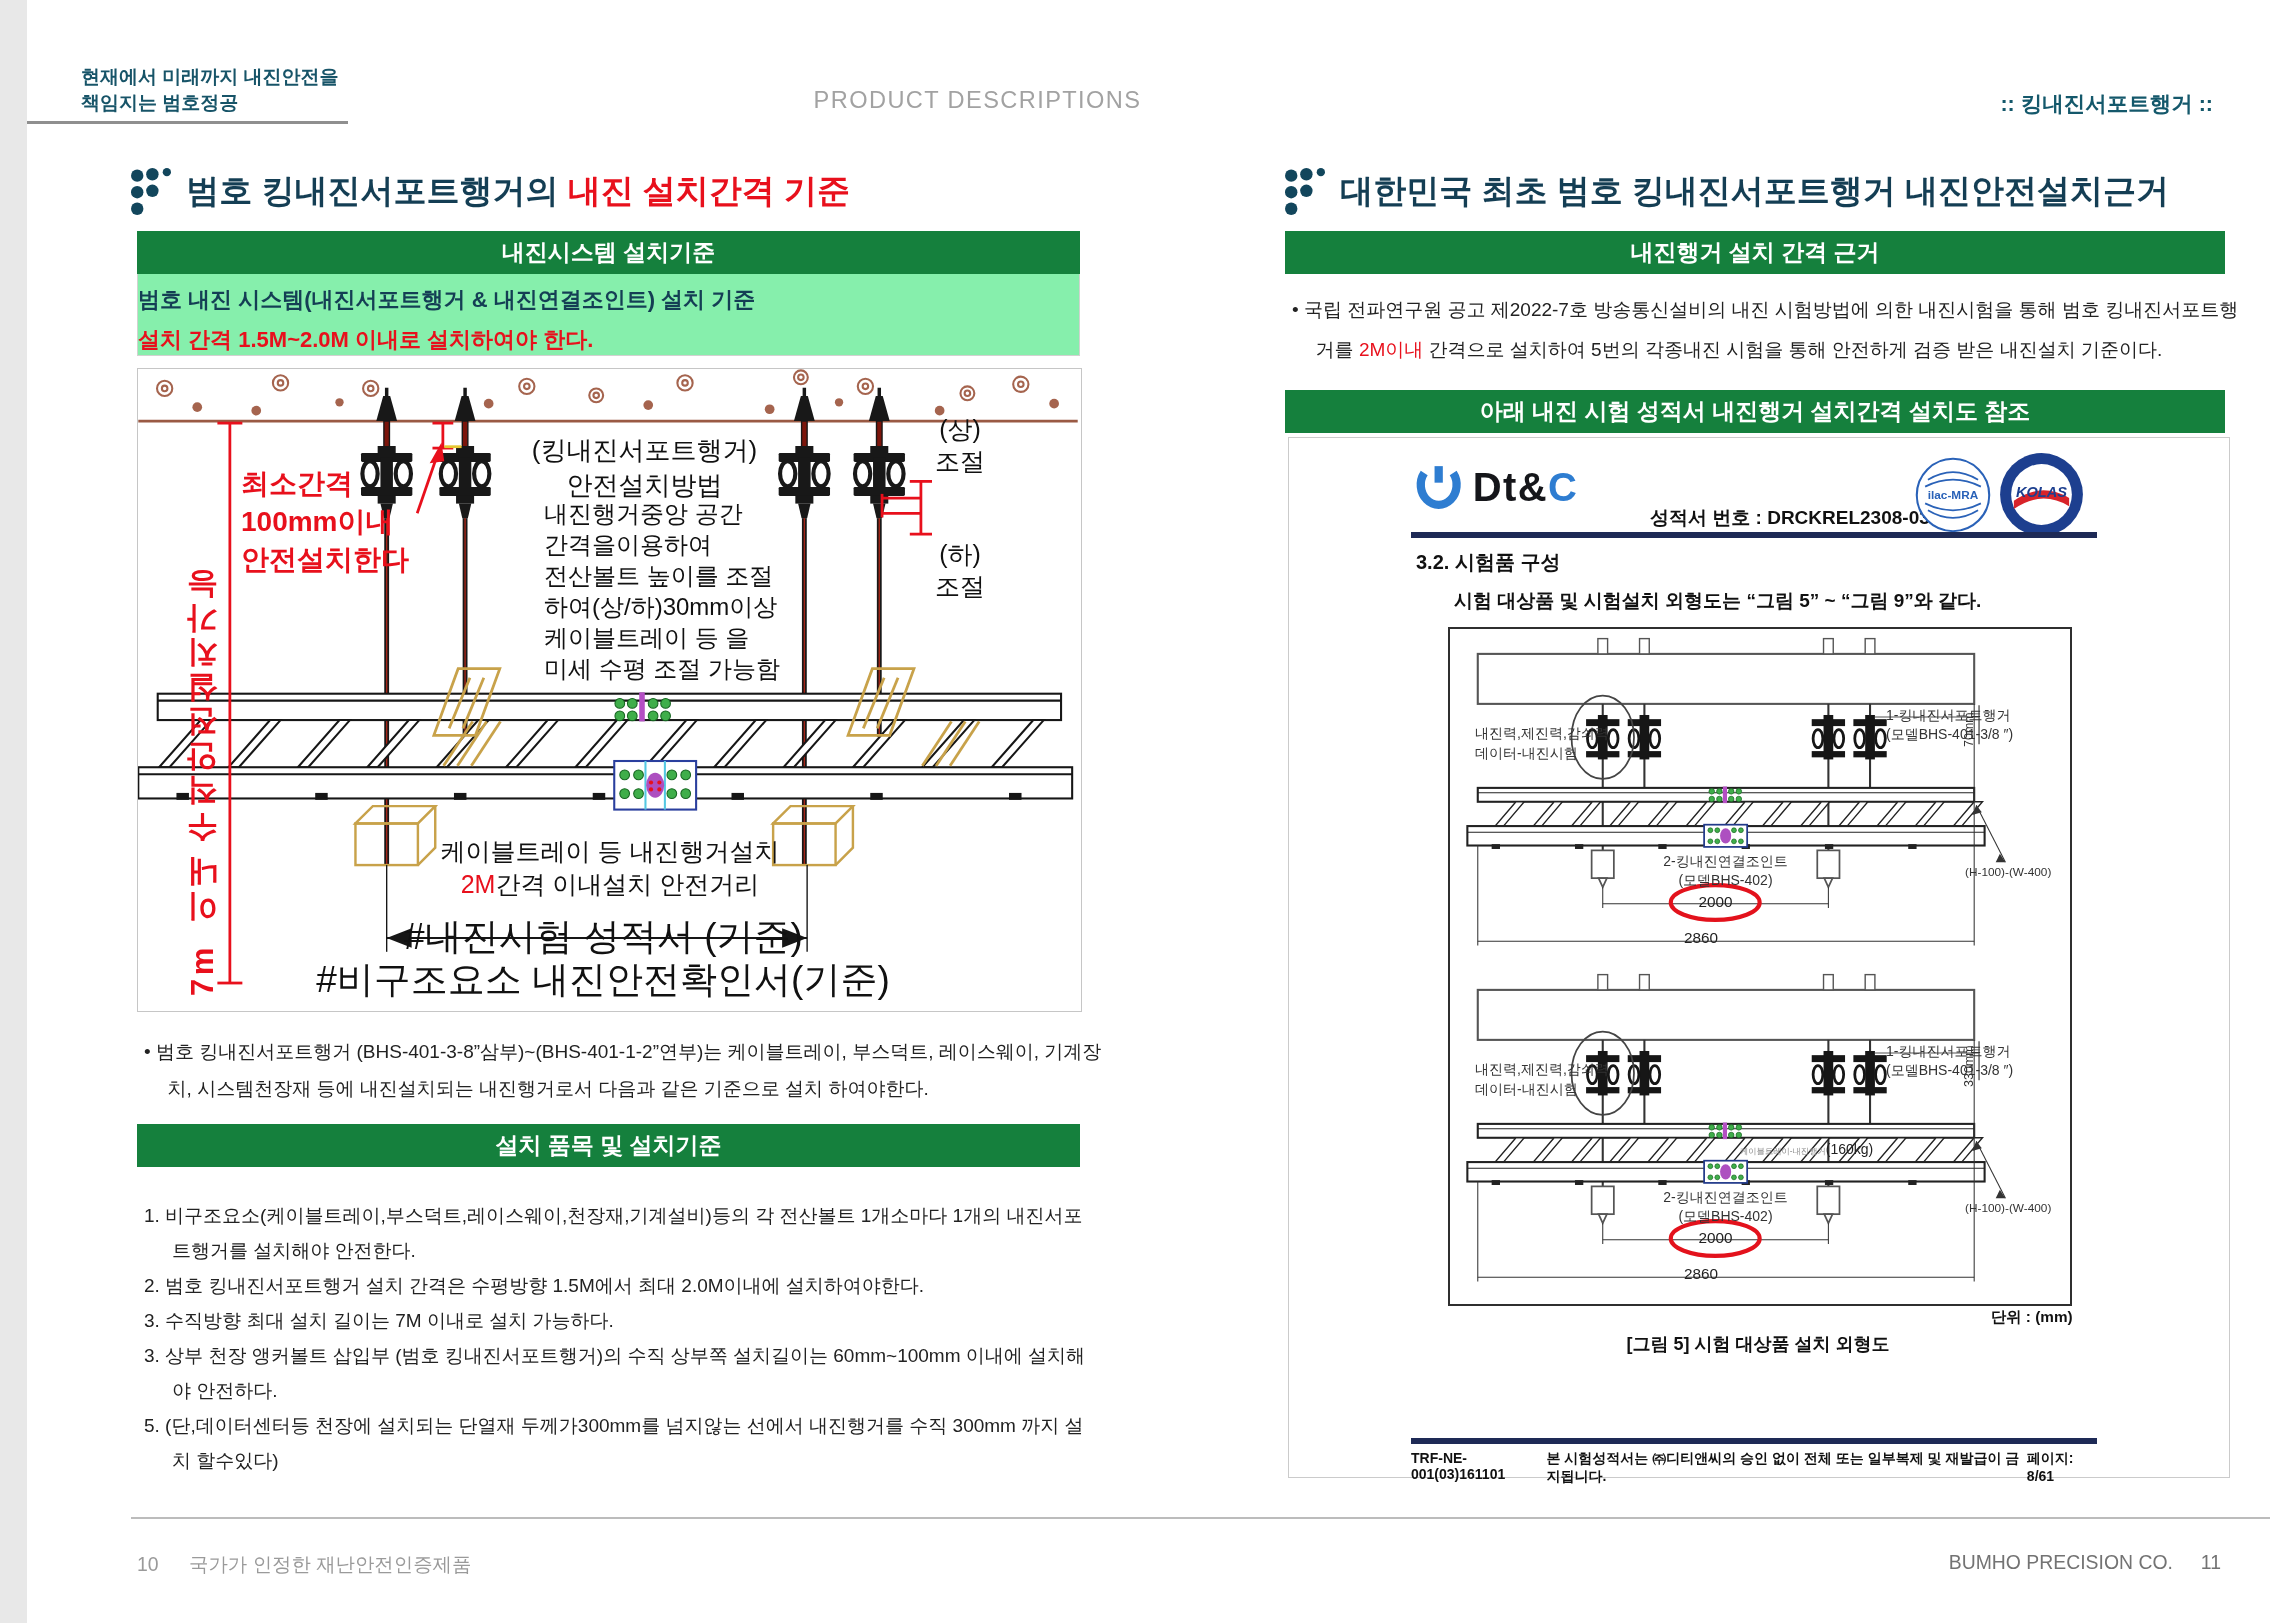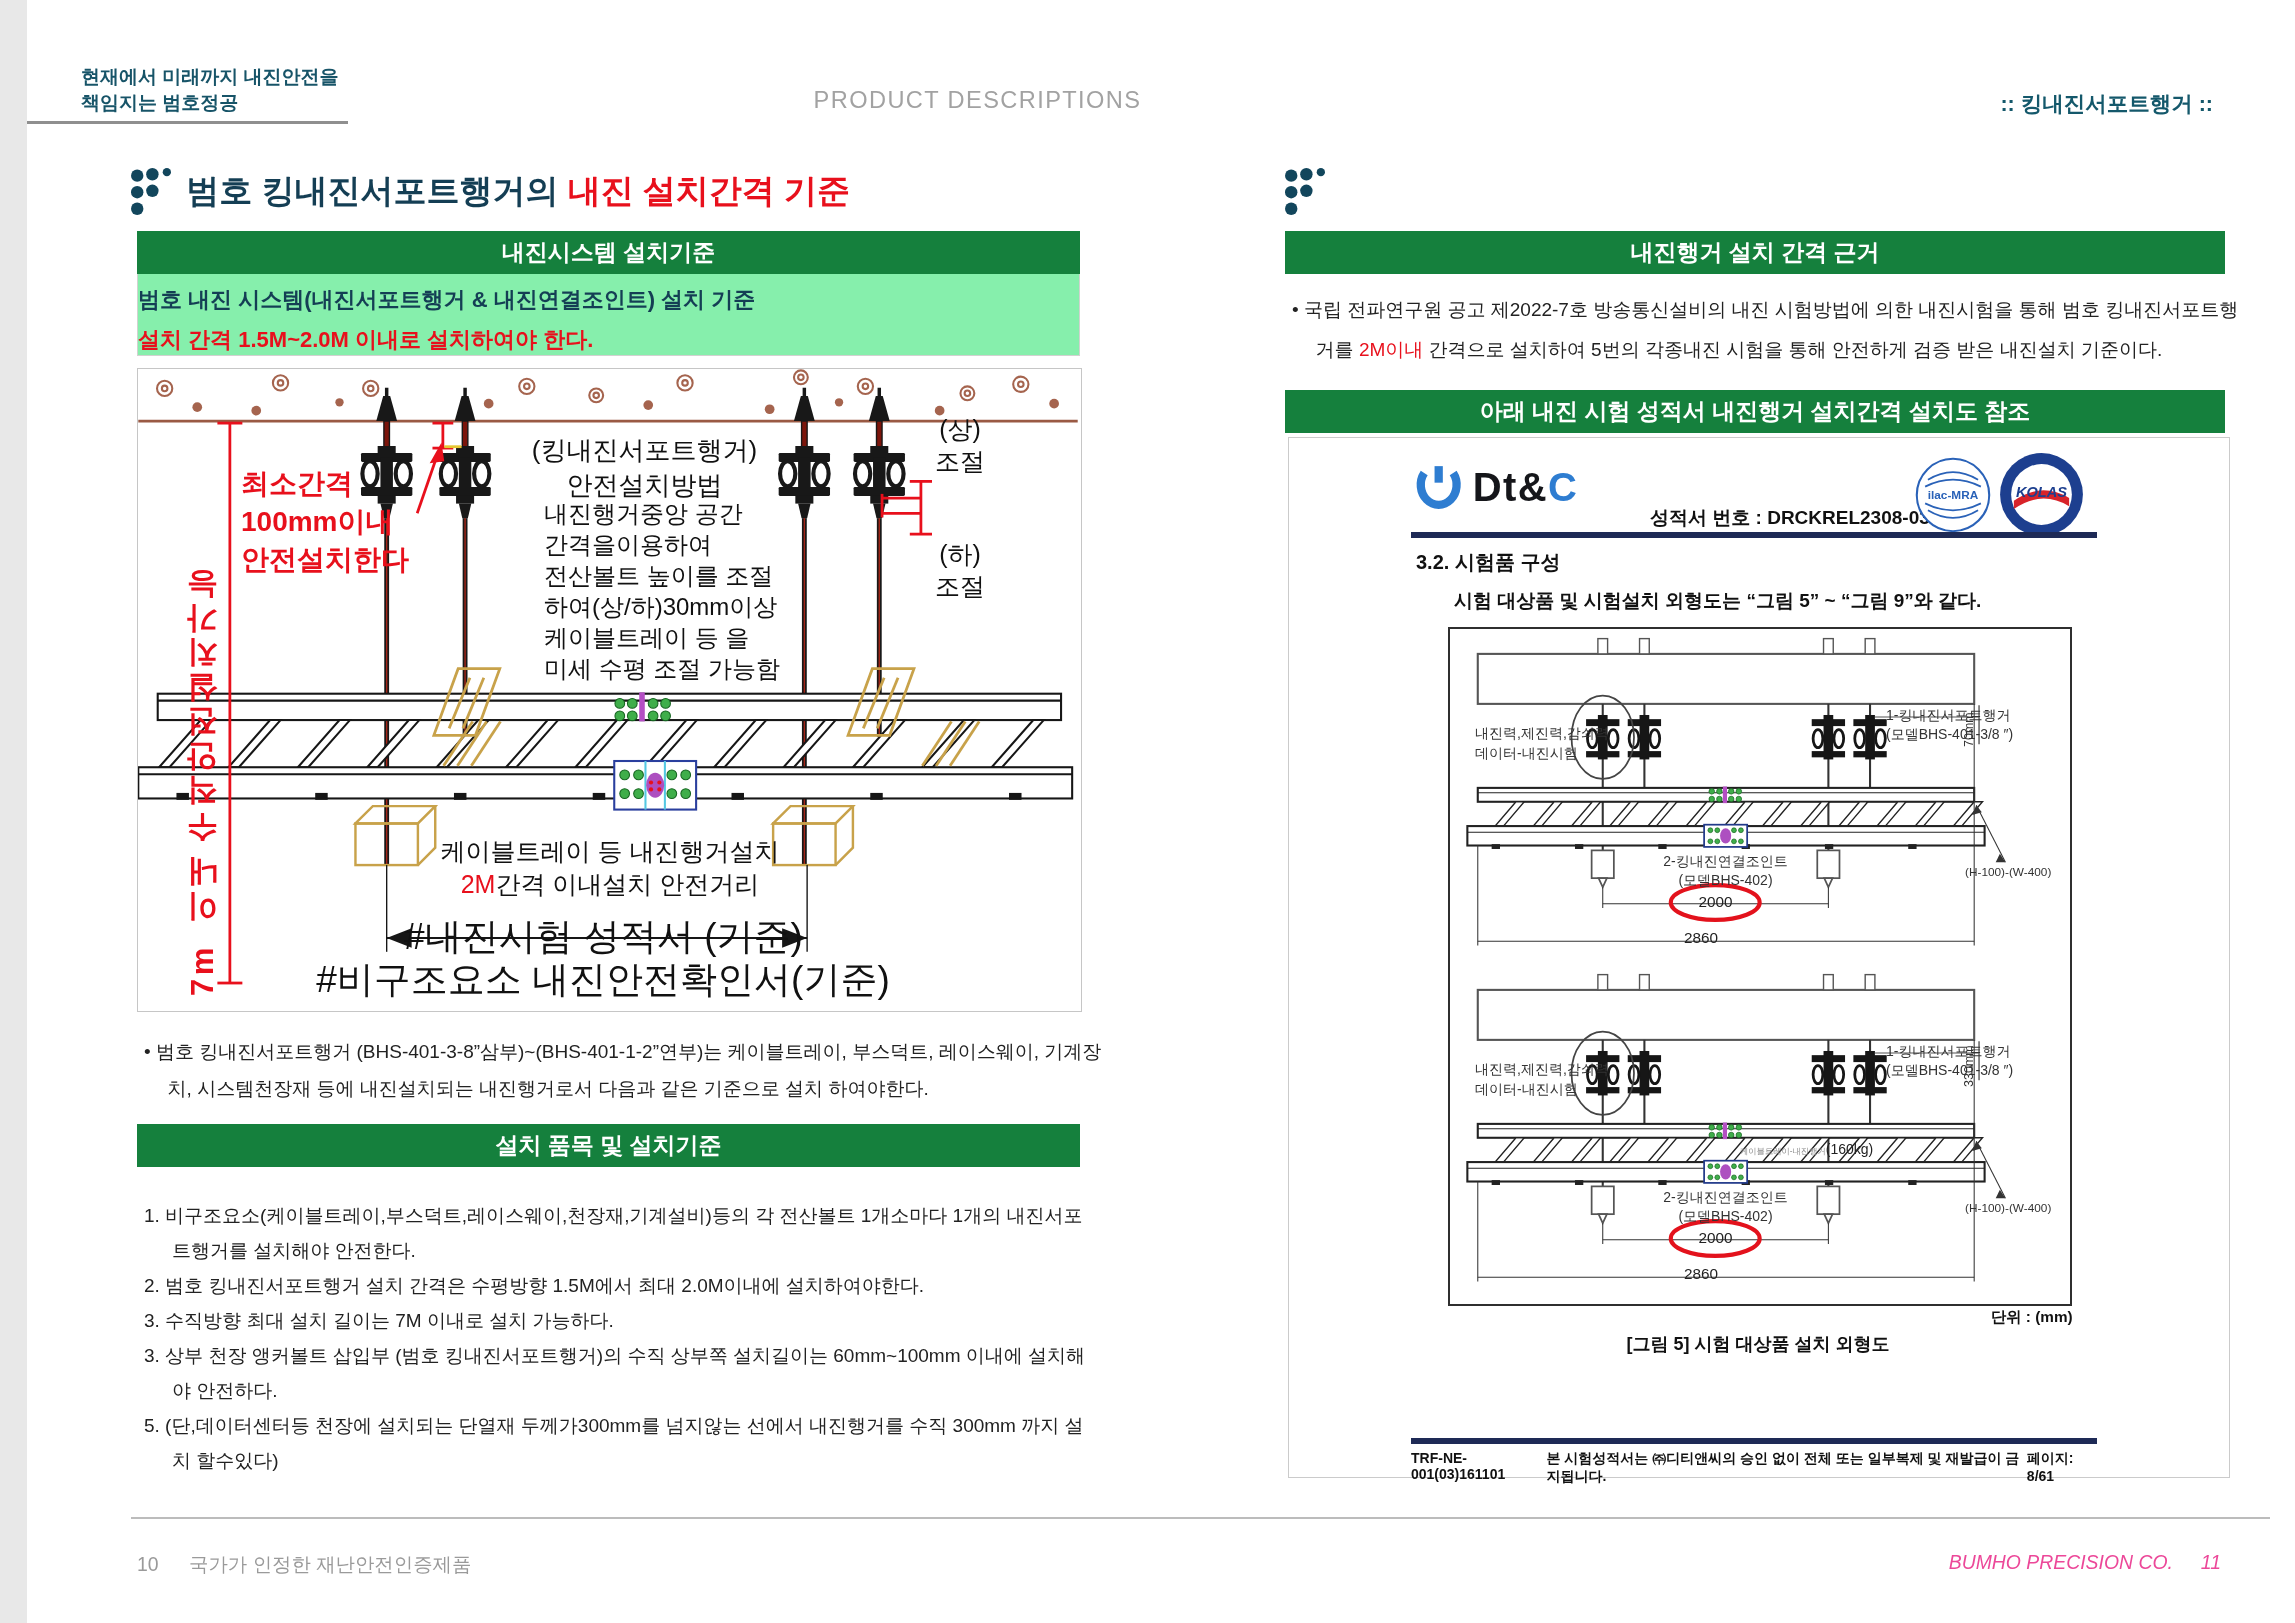--- a/index.html
+++ b/index.html
@@ -69,21 +69,21 @@
   .unit{left:702px;top:869px;font-size:15.3px;font-weight:bold;color:#111;}
   .caption{left:159px;top:894px;width:620px;text-align:center;font-size:18px;font-weight:bold;color:#111;}
   .rep-foot-rule{left:122px;top:1000px;width:686px;height:5.6px;background:#1e2a56;}
   .rep-foot{left:122px;top:1012px;width:686px;display:flex;justify-content:space-between;
             font-size:14px;font-weight:bold;color:#111;}
 
   
   .pf-line{left:104px;top:1517px;width:2139px;height:2.1px;background:#bcbcbc;}
   .pf-left{left:110px;top:1551px;font-size:19.4px;color:#9a9a9a;}
   .pf-left .no{margin-right:30.5px;}
-  .pf-right{left:1805px;top:1551px;width:389px;text-align:right;font-size:19.4px;color:#ec4899;font-style:italic;}
+  .pf-right{left:1805px;top:1551px;width:389px;text-align:right;font-size:19.4px;color:#737373;}
   .pf-right .no{margin-left:28px;}
 </style>
 </head>
 <body>
 
 <div class="page">
 
   <div class="abs tagline">
     <div>현재에서 미래까지 내진안전을</div>
     <div>책임지는 범호정공</div>
@@ -350,20 +350,21 @@
 
   <div class="abs sec-title" style="left:1258px;top:168px;">
     <svg width="40" height="47" viewBox="0 0 58 68">
       <circle cx="9" cy="11" r="9" fill="#12465c"></circle>
         <circle cx="31" cy="9" r="9" fill="#12465c"></circle>
         <circle cx="52" cy="6" r="6" fill="#12465c"></circle>
       <circle cx="9" cy="35" r="9" fill="#12465c"></circle>
         <circle cx="31" cy="33" r="9" fill="#12465c"></circle>
       <circle cx="9" cy="59" r="9" fill="#12465c"></circle>
     </svg>
+    <div class="t-main">대한민국 최초 범호 킹내진서포트행거 내진안전설치근거</div>
   </div>
 
   <div class="abs bar" style="left:1258px;top:231px;width:940px;">
     <span>내진행거 설치 간격 근거</span>
   </div>
 
   <div class="abs bullet-p" style="left:1265px;top:290px;width:934px;line-height:40px;"><span>• 국립 전파연구원 공고 제2022-7호 방송통신설비의 내진 시험방법에 의한 내진시험을 통해 범호 킹내진서포트행거를 </span><span class="red">2M이내</span><span> 간격으로 설치하여 5번의 각종내진 시험을 통해 안전하게 검증 받은 내진설치 기준이다.</span></div>
 
   <div class="abs bar" style="left:1258px;top:390px;width:940px;">
     <span>아래 내진 시험 성적서 내진행거 설치간격 설치도 참조</span>

